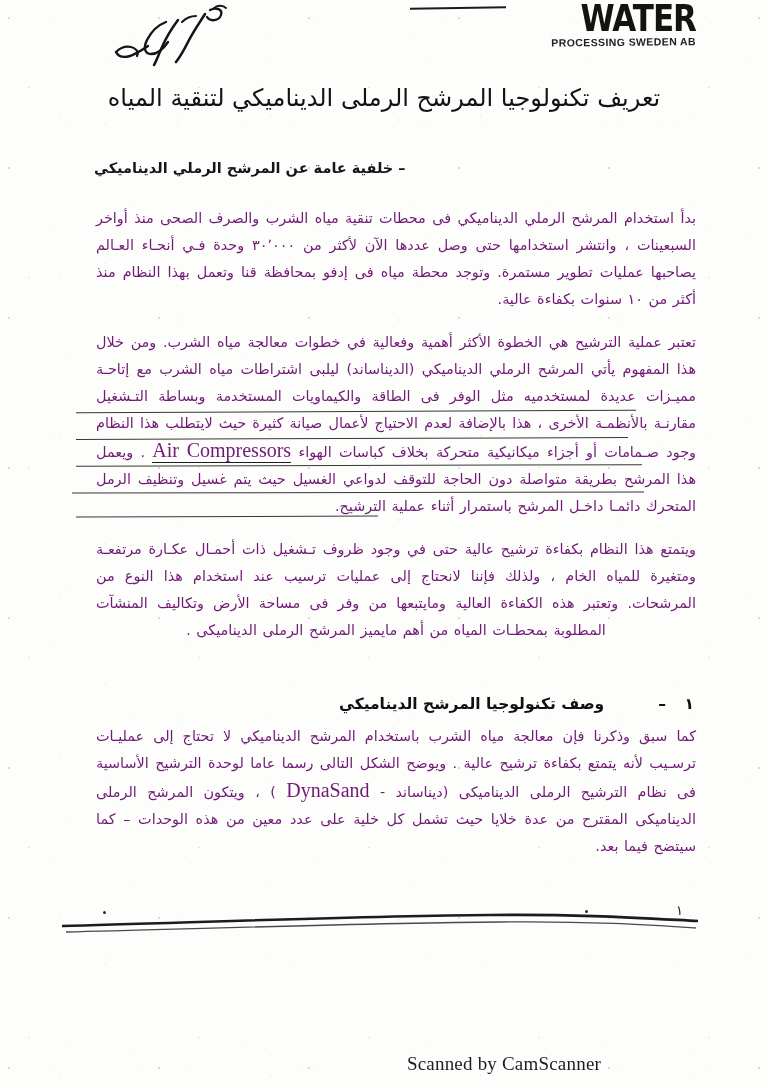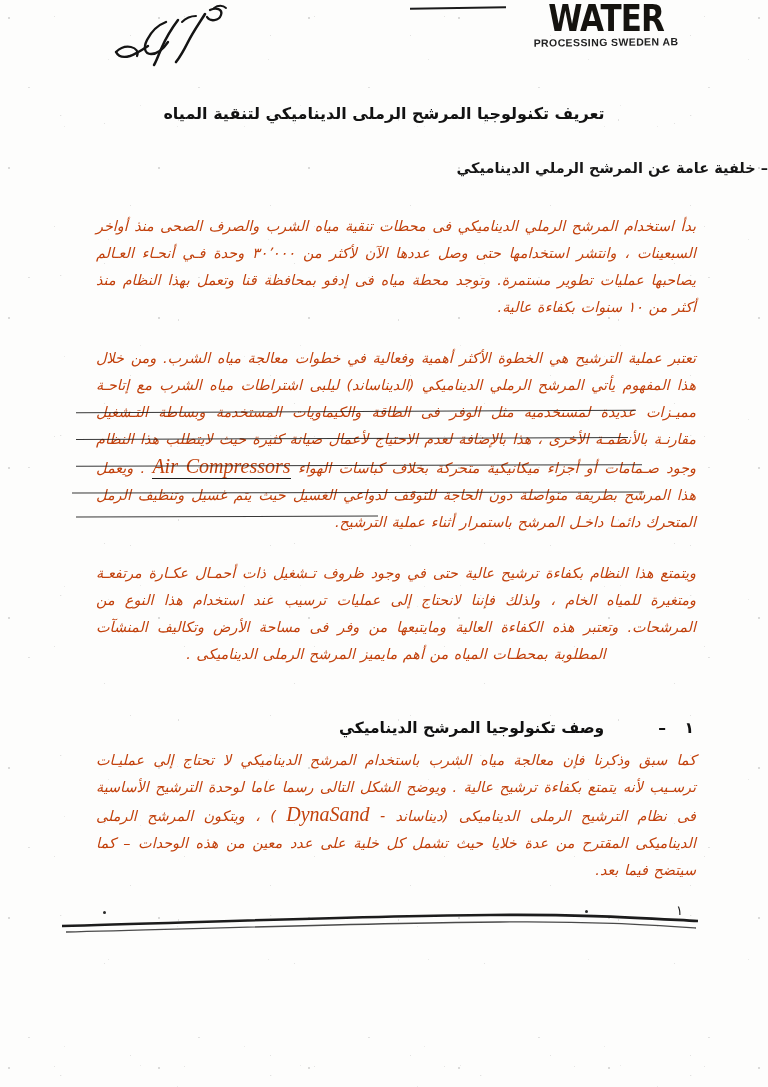--- a/index.html
+++ b/index.html
@@ -49,21 +49,21 @@
     left: 92px;
     top: 2px;
     width: 160px;
     height: 66px;
   }
   .brand {
     position: absolute;
     left: 516px;
     top: 0px;
     width: 180px;
-    text-align: center;
+    text-align: right;
     direction: ltr;
   }
   .brand-word {
     font-family: "DejaVu Sans", sans-serif;
     font-weight: 700;
     font-size: 31px;
     letter-spacing: -1px;
     color: #15130f;
     line-height: 30px;
     transform: scaleY(1.18);
@@ -84,58 +84,57 @@
     top: 7px;
     width: 96px;
     height: 2px;
     background: #1b1b1b;
     transform: rotate(-0.8deg);
   }
 
   
   .doc-title {
     position: absolute;
-    top: 104px;
+    top: 84px;
     right: 0;
     left: 0;
     text-align: center;
     font-family: "DejaVu Sans", sans-serif;
-    font-weight: 700;
-    font-size: 16px;
+    font-weight: 400;
+    font-size: 24px;
     color: #121212;
     letter-spacing: 0px;
   }
   .section-subtitle {
     position: absolute;
     top: 160px;
     right: 0;
-    left: 12px;
-    text-align: right;
+    left: 4px;
+    text-align: left;
     padding-left: 90px;
     font-family: "DejaVu Sans", sans-serif;
     font-weight: 700;
     font-size: 14.5px;
     color: #161616;
   }
   .content {
     position: absolute;
     top: 205px;
     right: 72px;
     width: 600px;
   }
   p.para {
-    margin: 8px 0 7px 0;
+    margin: 0 0 7px 0;
     text-align: justify;
     text-align-last: right;
     font-family: "DejaVu Sans", sans-serif;
     font-size: 14.4px;
     line-height: 27px;
-    color: #c2410c;
+    color: #701a75;
     word-spacing: 1px;
-    font-style: italic;
   }
   p.para.tail-center { text-align-last: center; }
   .gap-sm { height: 9px; }
   .gap-lg { height: 44px; }
 
   .heading-row {
     display: flex;
     flex-direction: row;
     justify-content: flex-start;
     align-items: baseline;
@@ -258,14 +257,15 @@
   <div class="footer-rules">
     <svg viewBox="0 0 640 46" width="640" height="46" aria-hidden="true">
       <path d="M2 28 C120 25 300 18 430 17 C520 16 580 20 638 23" fill="none" stroke="#1c1c1c" stroke-width="2.6"></path>
       <path d="M6 34 C130 31 310 25 440 24 C530 23 590 27 636 30" fill="none" stroke="#4a4a4a" stroke-width="1.3"></path>
     </svg>
   </div>
   <div class="dot-a"></div>
   <div class="dot-b"></div>
   <div class="page-number">١</div>
 
+  <div class="camscanner">Scanned by CamScanner</div>
 
 </div>
 
 </body></html>

